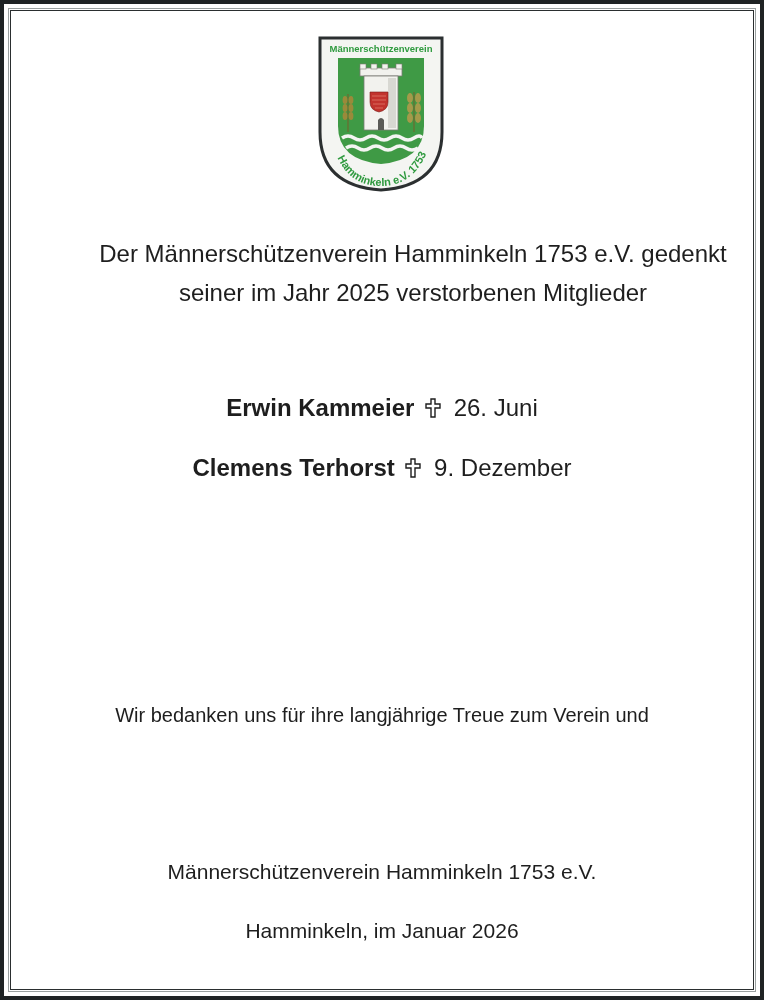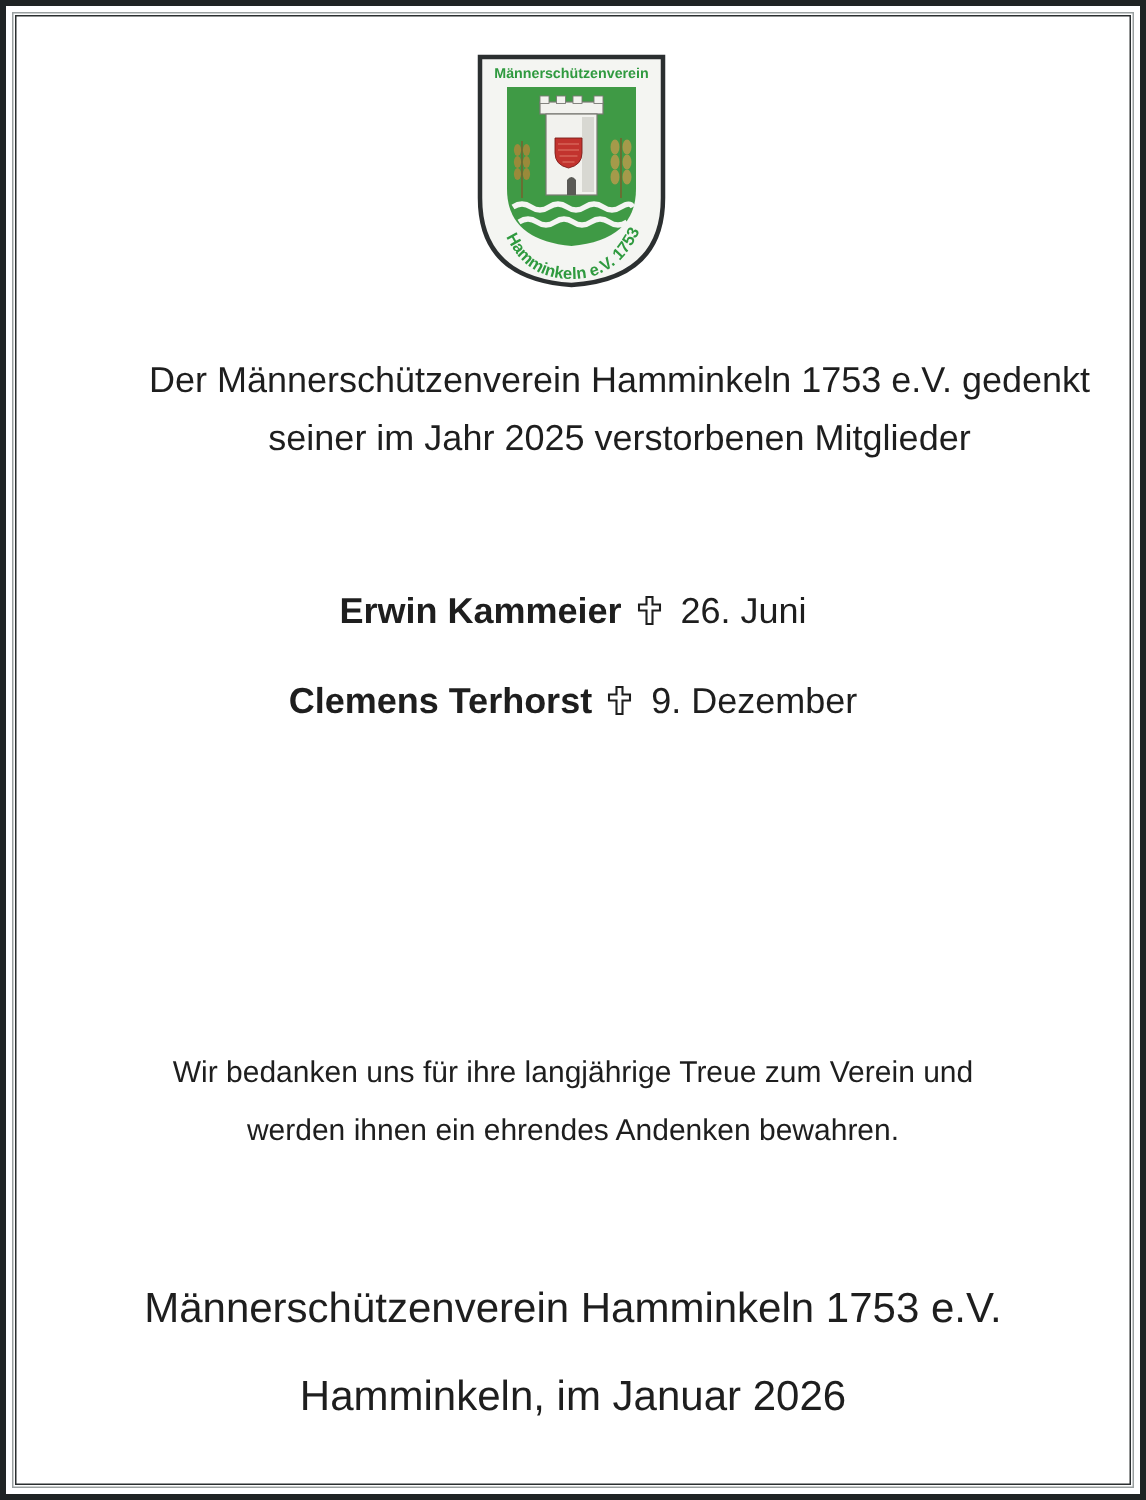--- a/index.html
+++ b/index.html
@@ -21,21 +21,21 @@
     border: 1px solid #2a2e2f; box-sizing: border-box;
   }
   .emblem { position: absolute; left: 318px; top: 36px; width: 126px; height: 156px; }
   .text-block { position: absolute; left: 0; width: 764px; text-align: center; }
   .intro { top: 234px; font-size: 24px; line-height: 39px; margin-left: 31px; }
   .names { top: 390px; font-size: 24px; }
   .name-row { height: 60px; line-height: 36px; }
   .name-row b { font-weight: 700; text-align: right; }
   .cross { display: inline-block; vertical-align: -2px; margin: 0 6px 0 4px; }
   .thanks { top: 683px; font-size: 20px; line-height: 39px; margin-top: 13px; }
-  .sign { top: 842px; font-size: 28px; line-height: 59px; }
+  .sign { top: 842px; font-size: 21px; line-height: 59px; }
 </style>
 </head>
 <body>
 
 <div class="frame-outer">
   <div class="frame-inner"></div>
   <div class="frame-inner2"></div>
 </div>
 
 <svg class="emblem" viewBox="0 0 126 156" xmlns="http://www.w3.org/2000/svg">
@@ -108,19 +108,18 @@
     <b>Clemens Terhorst</b>
     <svg class="cross" width="16" height="20" viewBox="0 0 16 20">
         <path d="M6 1 H10 V6 H15 V10 H10 V19 H6 V10 H1 V6 H6 Z" fill="#fff" stroke="#1e1e1e" stroke-width="1.4"></path>
       </svg>
     <span>9. Dezember</span>
   </div>
 </div>
 
 <div class="text-block thanks">
   <div>Wir bedanken uns für ihre langjährige Treue zum Verein und</div>
-  <div>werden ihnen ein ehrendes Andenken bewahren.</div>
 </div>
 
 <div class="text-block sign">
   <div>Männerschützenverein Hamminkeln 1753 e.V.</div>
   <div>Hamminkeln, im Januar 2026</div>
 </div>
 
 </body></html>

